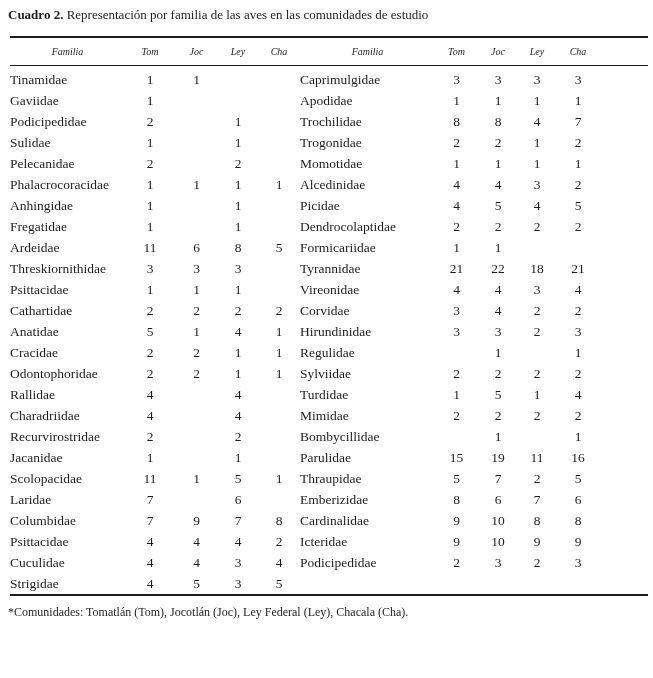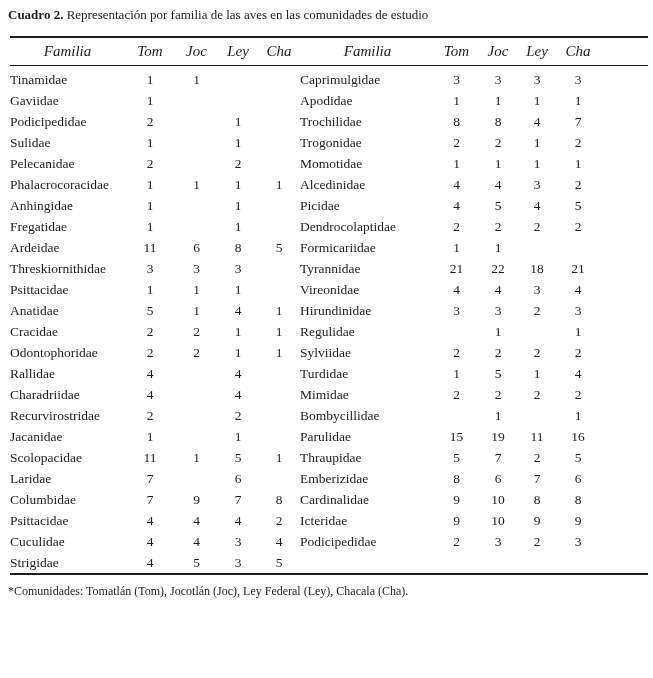--- a/index.html
+++ b/index.html
@@ -28,21 +28,21 @@
     margin: 13px 5px 0 10px;
     border-top: 2px solid #1e1e1e;
     border-bottom: 2px solid #1e1e1e;
   }
   table.fam-table thead tr {
     border-bottom: 1.5px solid #1e1e1e;
   }
   table.fam-table th {
     font-style: italic;
     font-weight: normal;
-    font-size: 15px;
+    font-size: 10px;
     height: 27px;
     text-align: center;
     padding: 0;
     vertical-align: middle;
     overflow: hidden;
   }
   table.fam-table td {
     font-size: 13.5px;
     height: 21px;
     padding: 0;
@@ -233,20 +233,33 @@
         <td class="num">1</td>
         <td class="num"></td>
         <td class="fam-right">Vireonidae</td>
         <td class="num">4</td>
         <td class="num">4</td>
         <td class="num">3</td>
         <td class="num">4</td>
         <td class="num"></td>
       </tr>
       <tr>
+        <td class="fam-left">Cathartidae</td>
+        <td class="num">2</td>
+        <td class="num">2</td>
+        <td class="num">2</td>
+        <td class="num">2</td>
+        <td class="fam-right">Corvidae</td>
+        <td class="num">3</td>
+        <td class="num">4</td>
+        <td class="num">2</td>
+        <td class="num">2</td>
+        <td class="num"></td>
+      </tr>
+      <tr>
         <td class="fam-left">Anatidae</td>
         <td class="num">5</td>
         <td class="num">1</td>
         <td class="num">4</td>
         <td class="num">1</td>
         <td class="fam-right">Hirundinidae</td>
         <td class="num">3</td>
         <td class="num">3</td>
         <td class="num">2</td>
         <td class="num">3</td>

